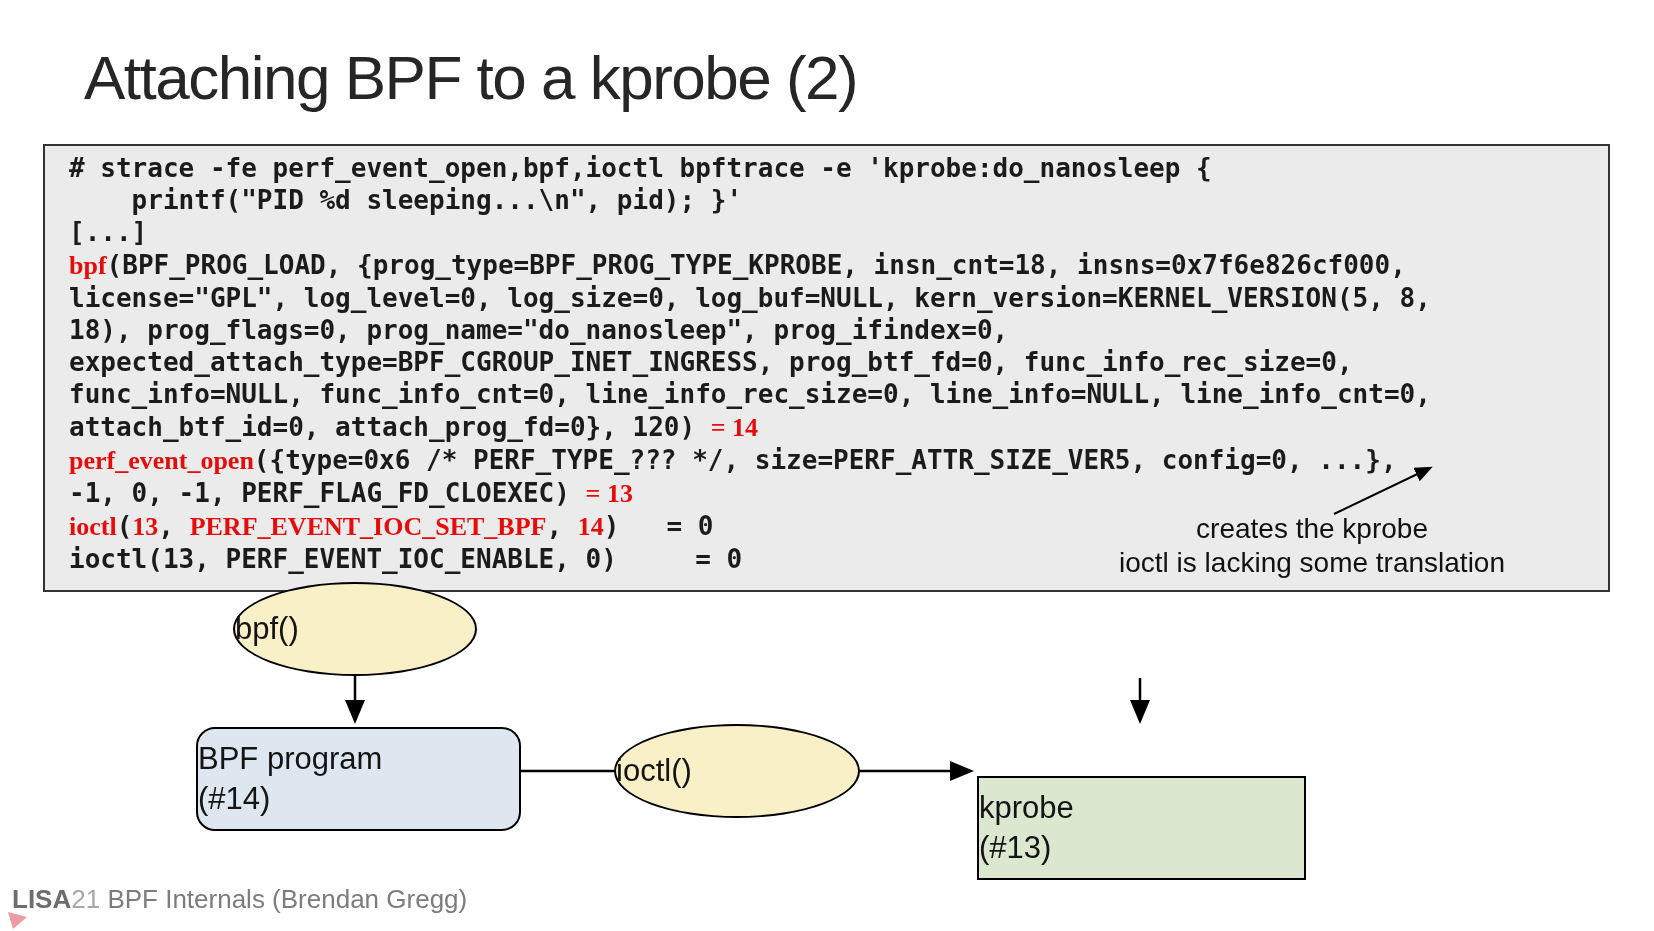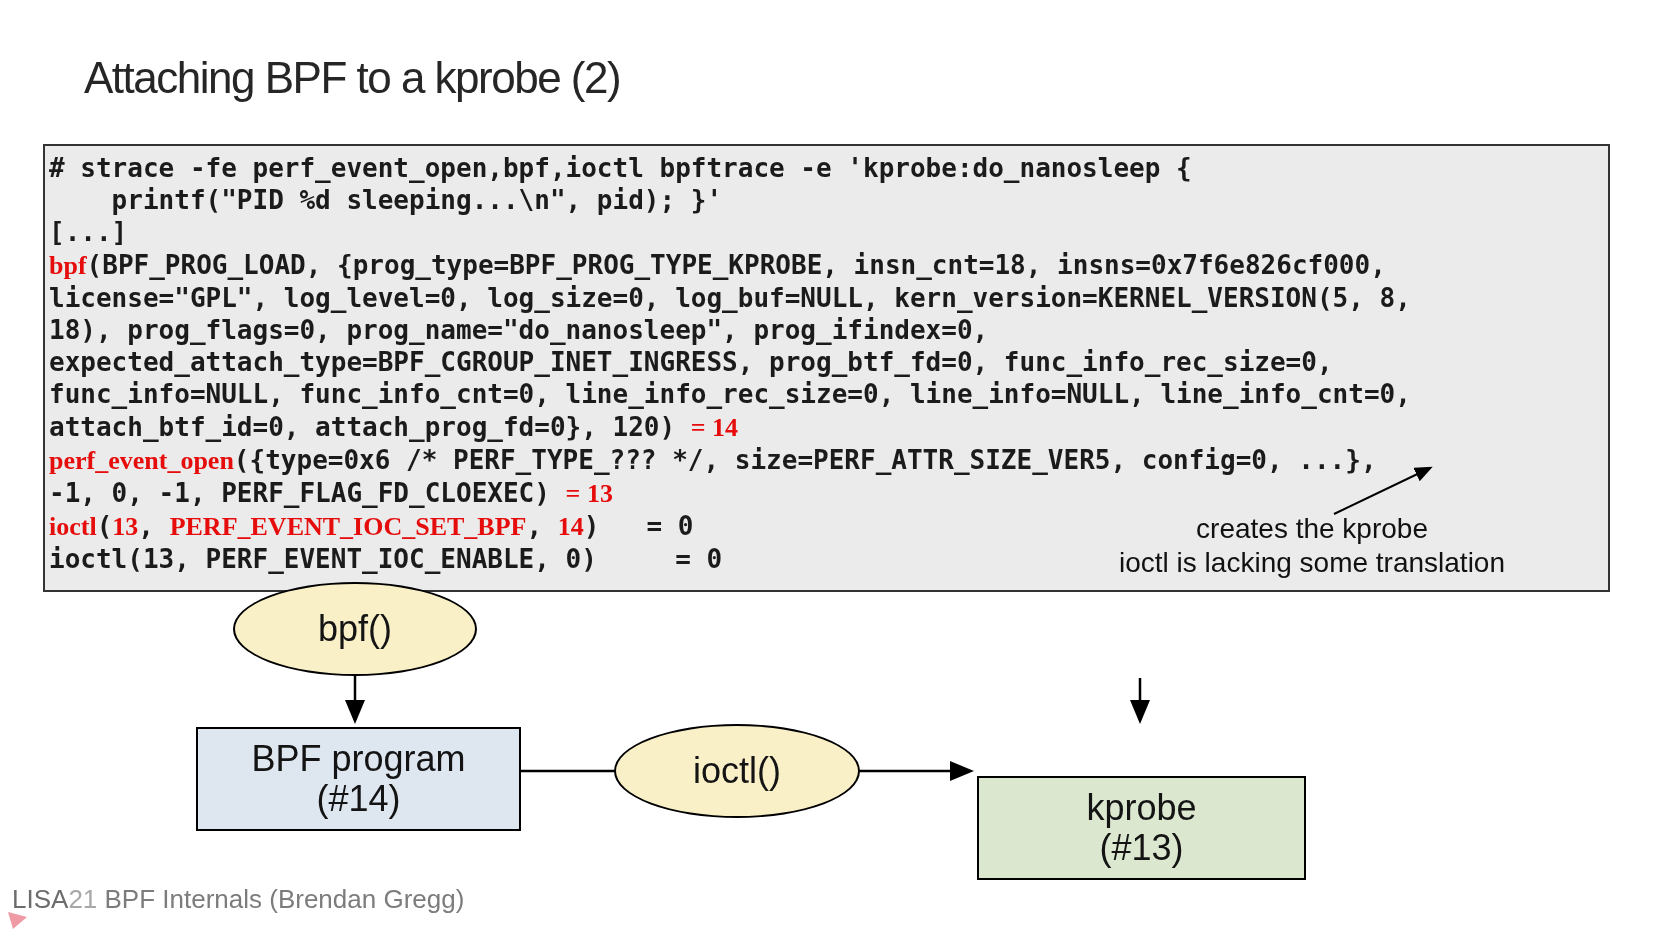--- a/index.html
+++ b/index.html
@@ -24,36 +24,36 @@
     width: 1654px;
     height: 931px;
     background: #ffffff;
     overflow: hidden;
     font-family: "Liberation Sans", sans-serif;
   }
   .slide-title {
     position: absolute;
     left: 84px;
     top: 44px;
-    font-size: 44px;
+    font-size: 62px;
     line-height: 68px;
     font-weight: 400;
     letter-spacing: -1.5px;
     color: var(--title-color);
     white-space: nowrap;
   }
   .terminal {
     position: absolute;
     left: 43px;
     top: 144px;
     width: 1567px;
     height: 448px;
     background: var(--terminal-bg);
     border: 2px solid var(--terminal-border);
-    padding: 6px 4px;
+    padding: 6px 24px;
     font-family: "DejaVu Sans Mono", monospace;
     font-weight: bold;
     font-size: 26px;
     line-height: 32.2px;
     color: var(--code-text);
   }
   .code-line { white-space: pre; }
   .code-line .red { color: var(--code-red); font-family: Liberation Serif, serif; }
   .callouts {
     position: absolute;
@@ -61,58 +61,58 @@
     top: 512px;
     text-align: center;
     font-size: 28px;
     line-height: 34px;
     color: #111111;
   }
   .node {
     position: absolute;
     display: flex;
     flex-direction: column;
-    align-items: center;
+    align-items: flex-start;
     justify-content: center;
     text-align: center;
-    font-size: 36px;
+    font-size: 31px;
     color: #141414;
     z-index: 2;
   }
   .ellipse {
     border: 2.5px solid var(--outline);
     border-radius: 50%;
     background: var(--node-ellipse-fill);
   }
   .rect {
     border: 2.5px solid var(--outline);
     line-height: 40px;
   }
   .rect.bpf  { background: var(--bpf-box-fill); }
   .rect.kprobe { background: var(--kprobe-box-fill); }
   #ellipse-bpf   { left: 233px; top: 582px; width: 244px; height: 94px; }
   #ellipse-perf  { left: 908px; top: 582px; width: 464px; height: 96px; }
   #ellipse-ioctl { left: 614px; top: 724px; width: 246px; height: 94px; }
-  #box-bpf-program { left: 196px; top: 727px; width: 325px; height: 104px; }
+  #box-bpf-program { left: 196px; top: 727px; width: 325px; height: 104px; border-radius: 19px; }
   #box-kprobe      { left: 977px; top: 768px; width: 329px; height: 104px; margin-top: 8px; }
   #connectors {
     position: absolute;
     left: 0; top: 0;
     width: 1654px; height: 931px;
     z-index: 1;
     pointer-events: none;
   }
   .footer {
     position: absolute;
     left: 12px;
     top: 884px;
     font-size: 26px;
     white-space: nowrap;
   }
-  .footer .brand { font-weight: normal; color: var(--footer-brand); margin-top: 27px; }
+  .footer .brand { font-weight: bold; color: var(--footer-brand); margin-top: 27px; }
   .footer .year  { color: var(--footer-year); }
   .footer .label { color: var(--footer-text); }
 </style>
 </head>
 <body>
 
 <div id="stage">
 
   <h1 class="slide-title">Attaching BPF to a kprobe (2)</h1>
 

